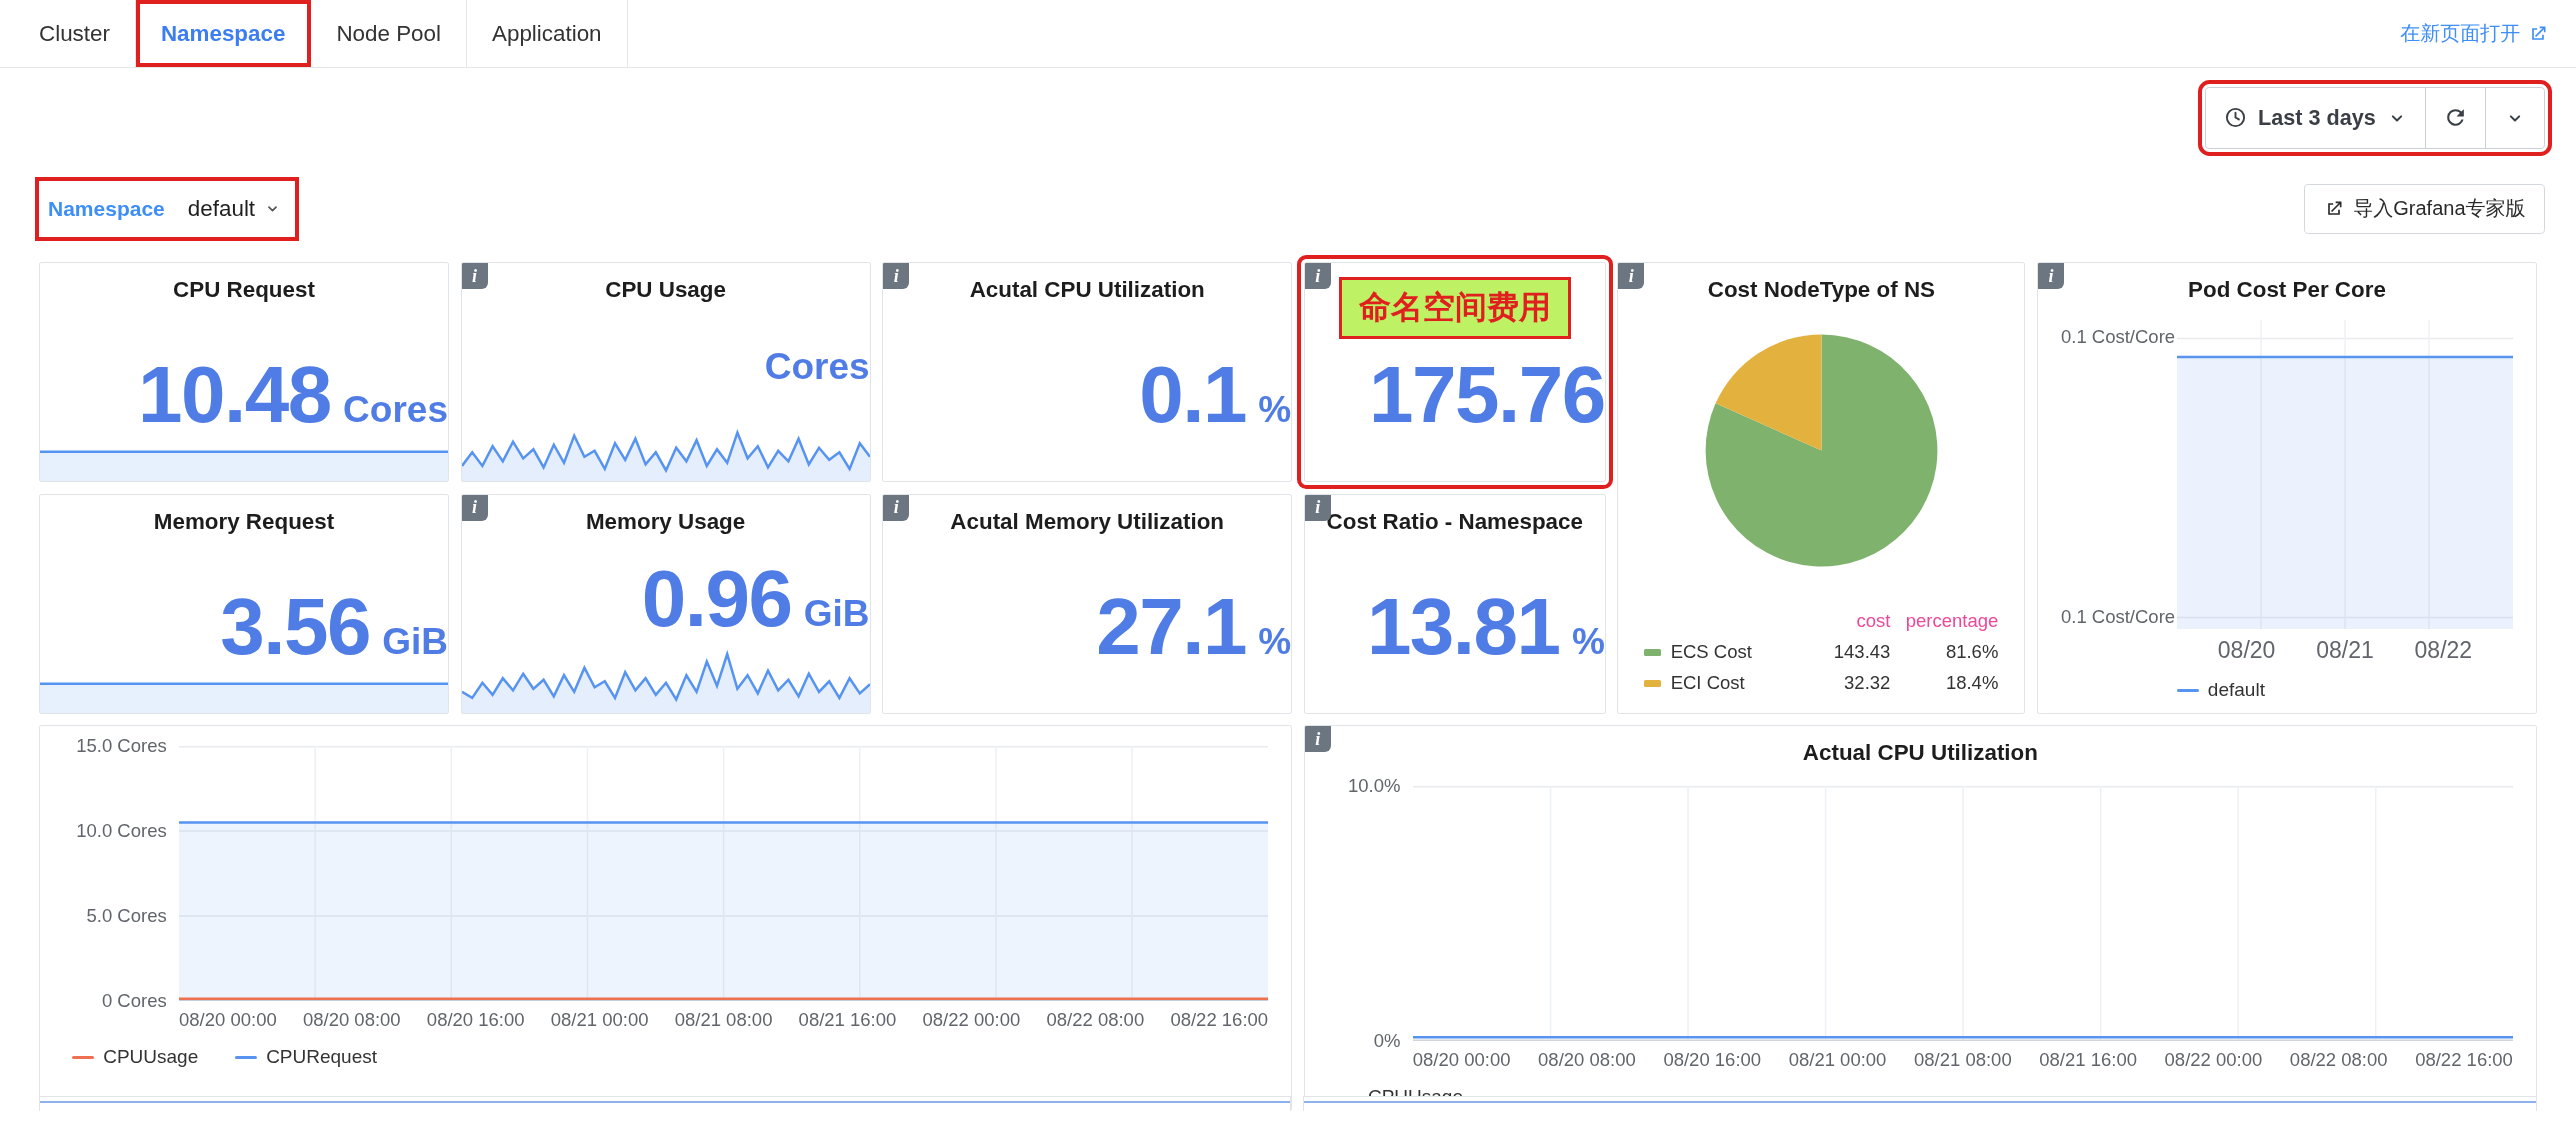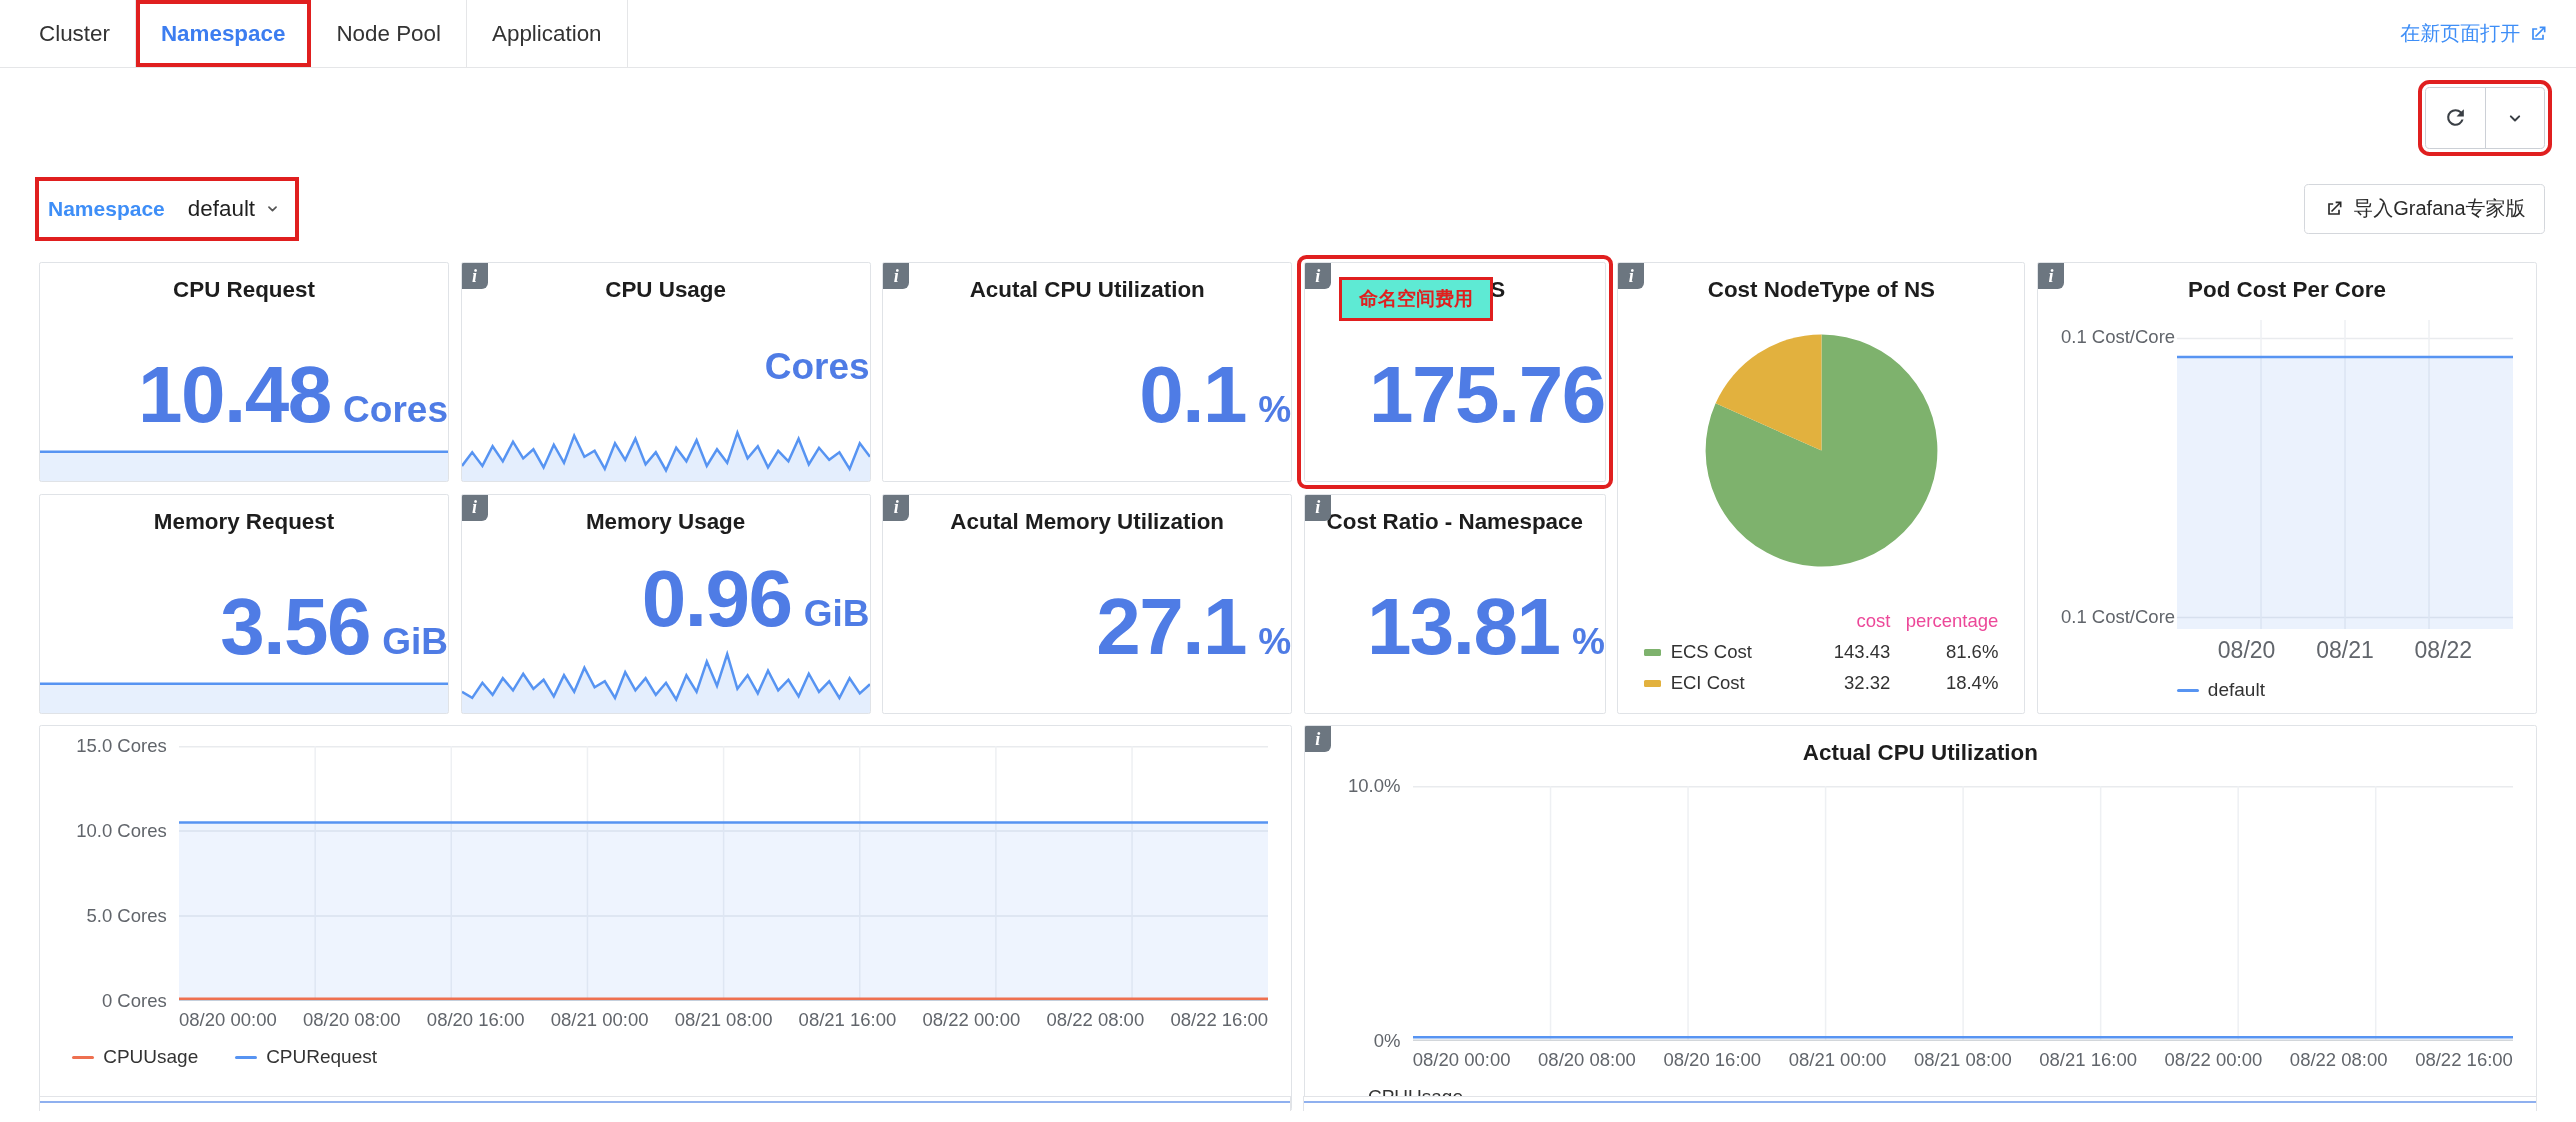--- a/index.html
+++ b/index.html
@@ -25,21 +25,21 @@
 
   .filter-row { display:flex; justify-content:space-between; align-items:center; margin:35px 31px 0 48px; }
   .ns-filter { display:flex; align-items:center; gap:18.5px; outline:4.6px solid #e01f1f; outline-offset:9.3px; }
   .ns-label { color:#3e8ef7; font-size:21px; font-weight:700; }
   .ns-select { display:flex; align-items:center; gap:9.3px; font-size:22.4px; color:#1f1f1f;
     padding:6.2px 4.6px; cursor:pointer; background:#fff; }
   .import-btn { display:flex; align-items:center; gap:9.3px; border:1.5px solid #d4d7dc; border-radius:4.6px;
     padding:10.8px 18.5px; font-size:20px; color:#2b2b2b; background:#fff; cursor:pointer; }
 
   .red-callout { position:absolute; left:1339px; top:190px; border:3.1px solid #e01f1f; color:#e01f1f;
-    font-size:19px; font-weight:700; padding:6.2px 17px; background:#5eead4; z-index:6; }
+    font-size:32px; font-weight:700; padding:6.2px 17px; background:#bef264; z-index:6; }
 
   .grid { display:grid; margin:28px 39px 0; gap:11.6px;
     grid-template-columns:410px 410px 410px 302px 408px 1fr;
     grid-template-rows:220px 220px 386px; }
   .panel { background:#fff; border:1.5px solid #e0e3e7; border-radius:2.3px; position:relative; overflow:hidden; }
   .panel-title { text-align:center; font-size:22.4px; font-weight:700; color:#1d1d1d; padding-top:14px; }
   .annotated { outline:4.6px solid #e01f1f; outline-offset:3.1px; z-index:5; }
   .info-icon { position:absolute; top:0; left:0; width:26px; height:26px; background:#6c7680; color:#fff;
     font:italic 700 18px "Liberation Serif", serif; display:flex; align-items:center; justify-content:center;
     border-radius:0 0 6.2px 0; cursor:pointer; z-index:2; }
@@ -101,20 +101,30 @@
         <path d="M14 3h7v7h-2V6.41l-9.29 9.3-1.42-1.42 9.3-9.29H14V3z"></path>
         <path d="M5 5h6v2H7v10h10v-4h2v6H5V5z"></path>
       </svg>
   </div>
 </div>
 
 <div class="main">
 
   <div class="toolbar-row">
     <div class="timepicker">
+      <div class="tp-main">
+        <svg class="icon-svg" width="23" height="23" viewBox="0 0 24 24" fill="none" stroke="#3a3f45" stroke-width="2">
+            <circle cx="12" cy="12" r="9"></circle>
+            <path d="M12 7v5l3.5 2" stroke-linecap="round"></path>
+          </svg>
+        <span>Last 3 days</span>
+        <svg class="icon-svg" width="20" height="20" viewBox="0 0 24 24" fill="none" stroke="#3a3f45" stroke-width="2.4">
+            <path d="M7 10l5 5 5-5" stroke-linecap="round" stroke-linejoin="round"></path>
+          </svg>
+      </div>
       <div class="tp-btn">
         <svg class="icon-svg" width="25" height="25" viewBox="0 0 24 24" fill="#3a3f45">
             <path d="M17.65 6.35A7.95 7.95 0 0 0 12 4a8 8 0 1 0 7.73 10h-2.08A6 6 0 1 1 12 6c1.66 0 3.14.69 4.22 1.78L13 11h7V4l-2.35 2.35z"></path>
           </svg>
       </div>
       <div class="tp-btn">
         <svg class="icon-svg" width="20" height="20" viewBox="0 0 24 24" fill="none" stroke="#3a3f45" stroke-width="2.4">
             <path d="M7 10l5 5 5-5" stroke-linecap="round" stroke-linejoin="round"></path>
           </svg>
       </div>

